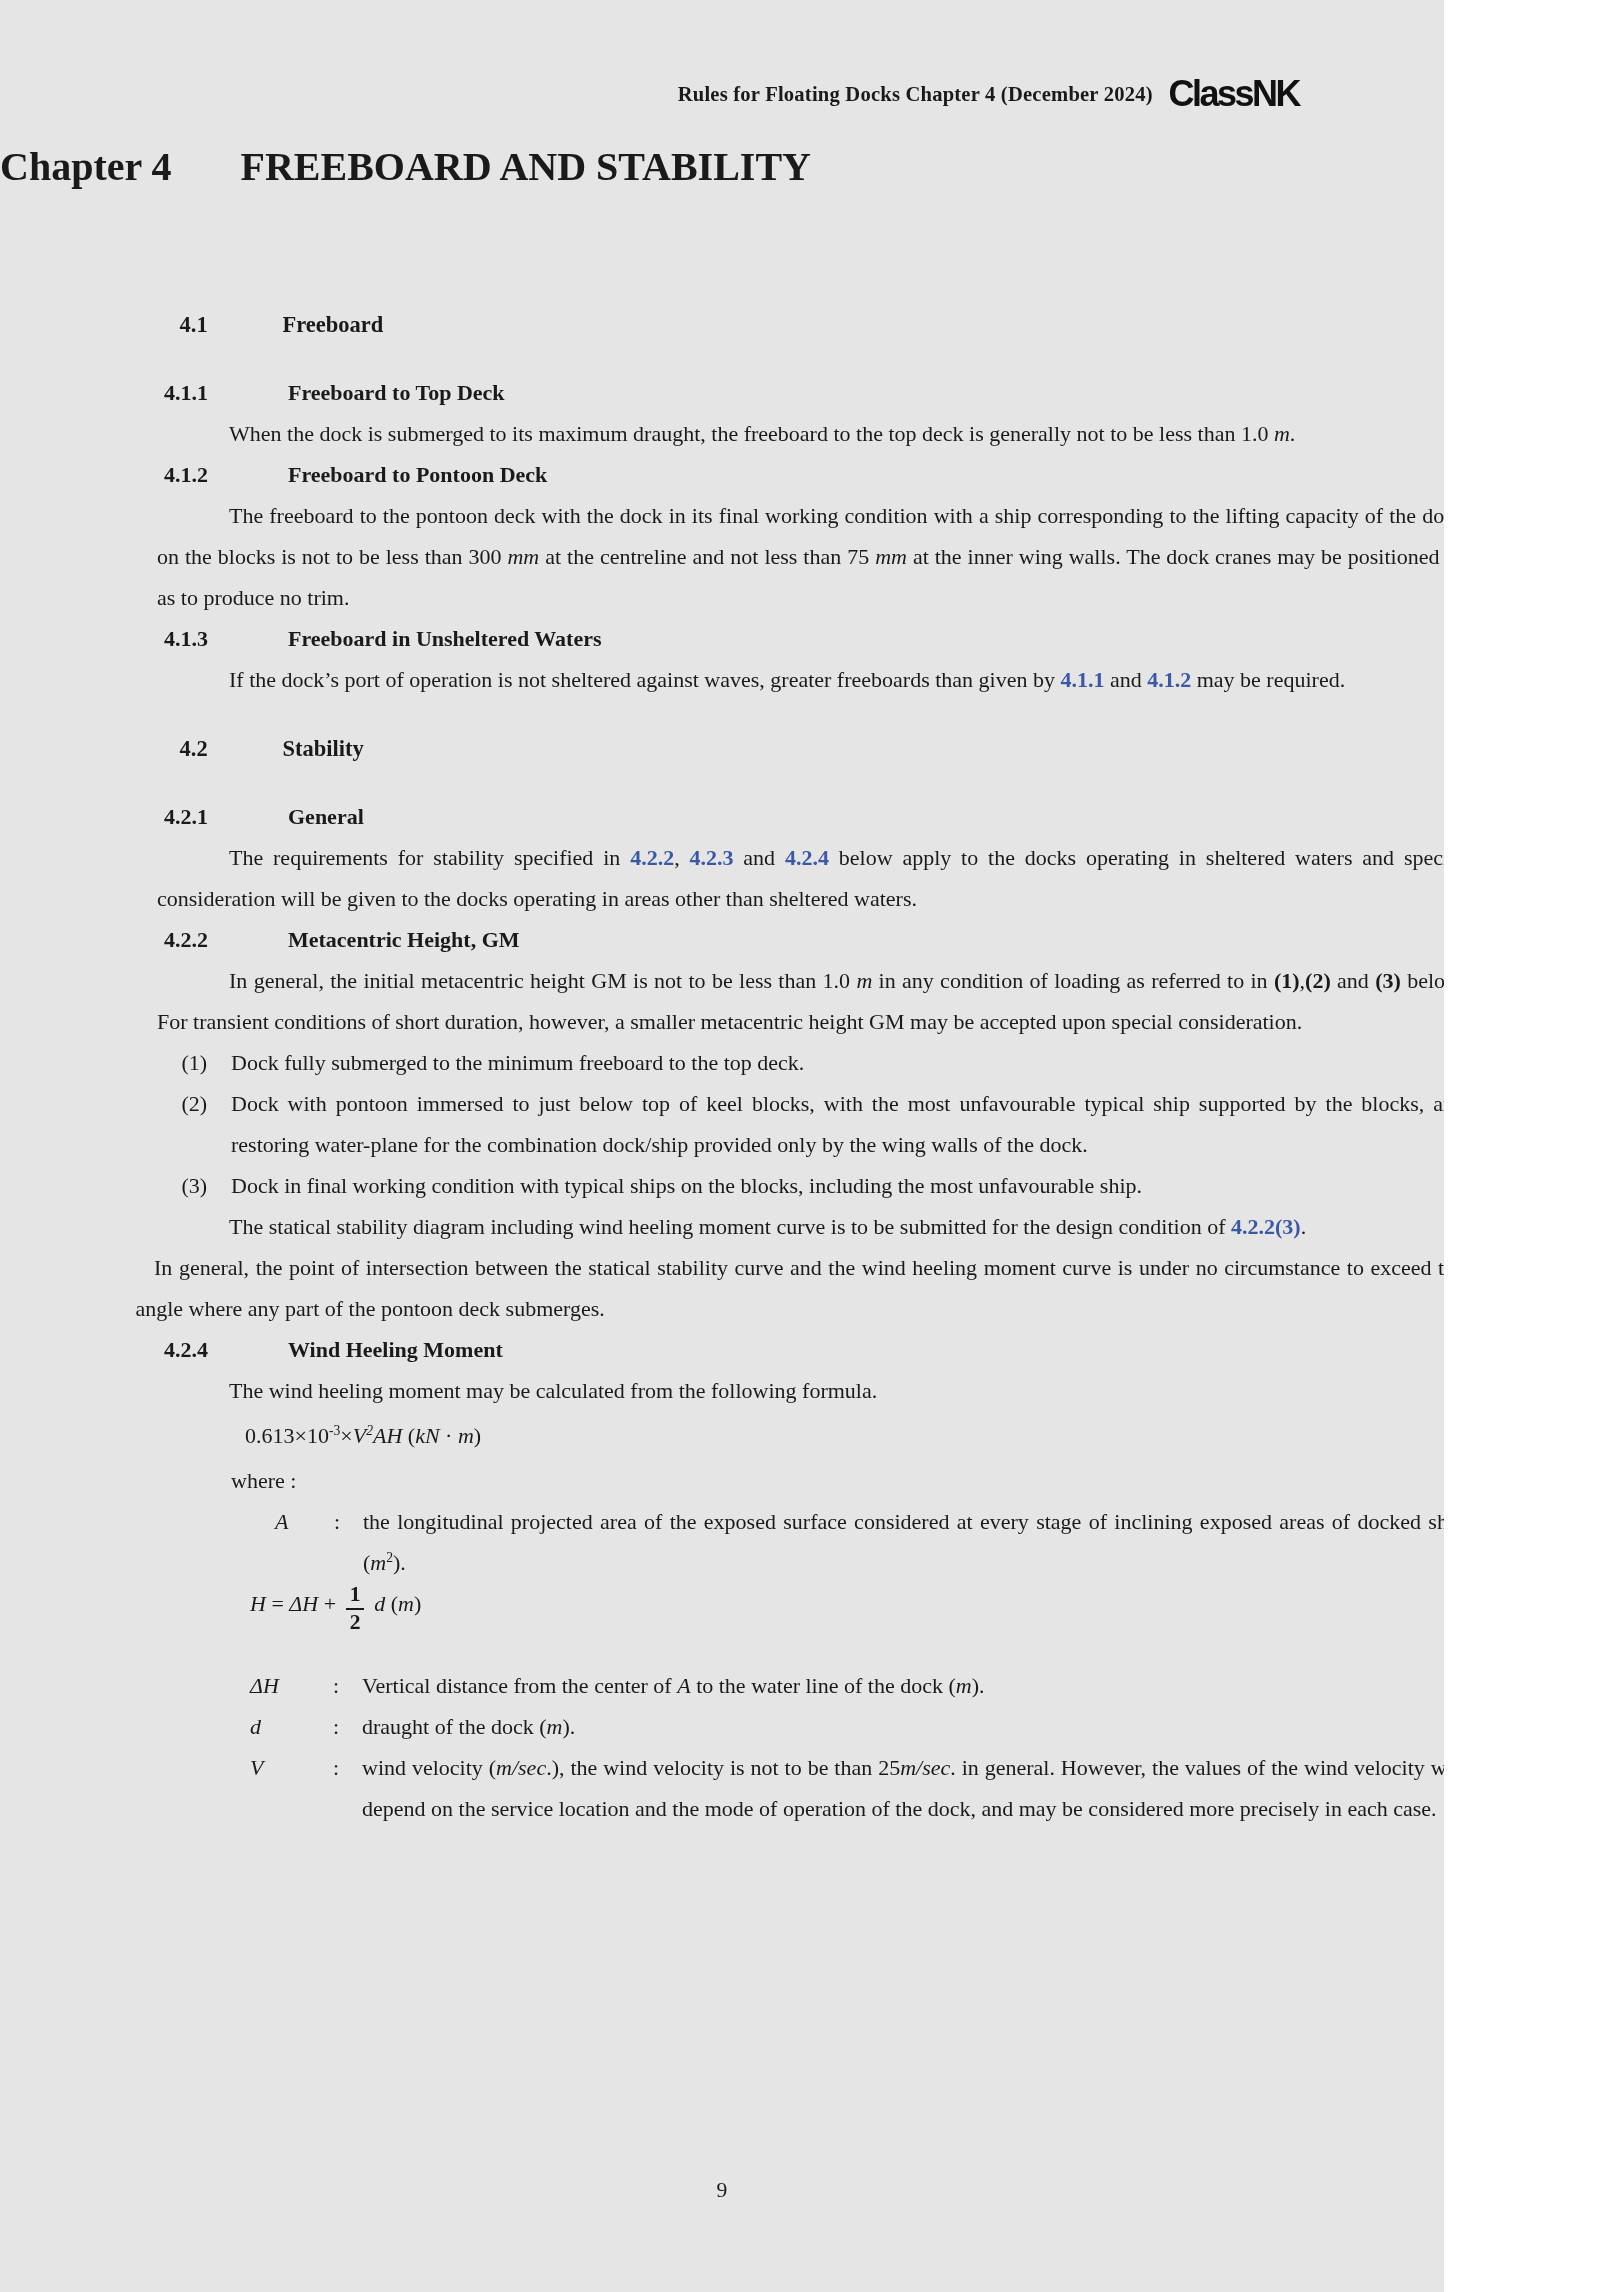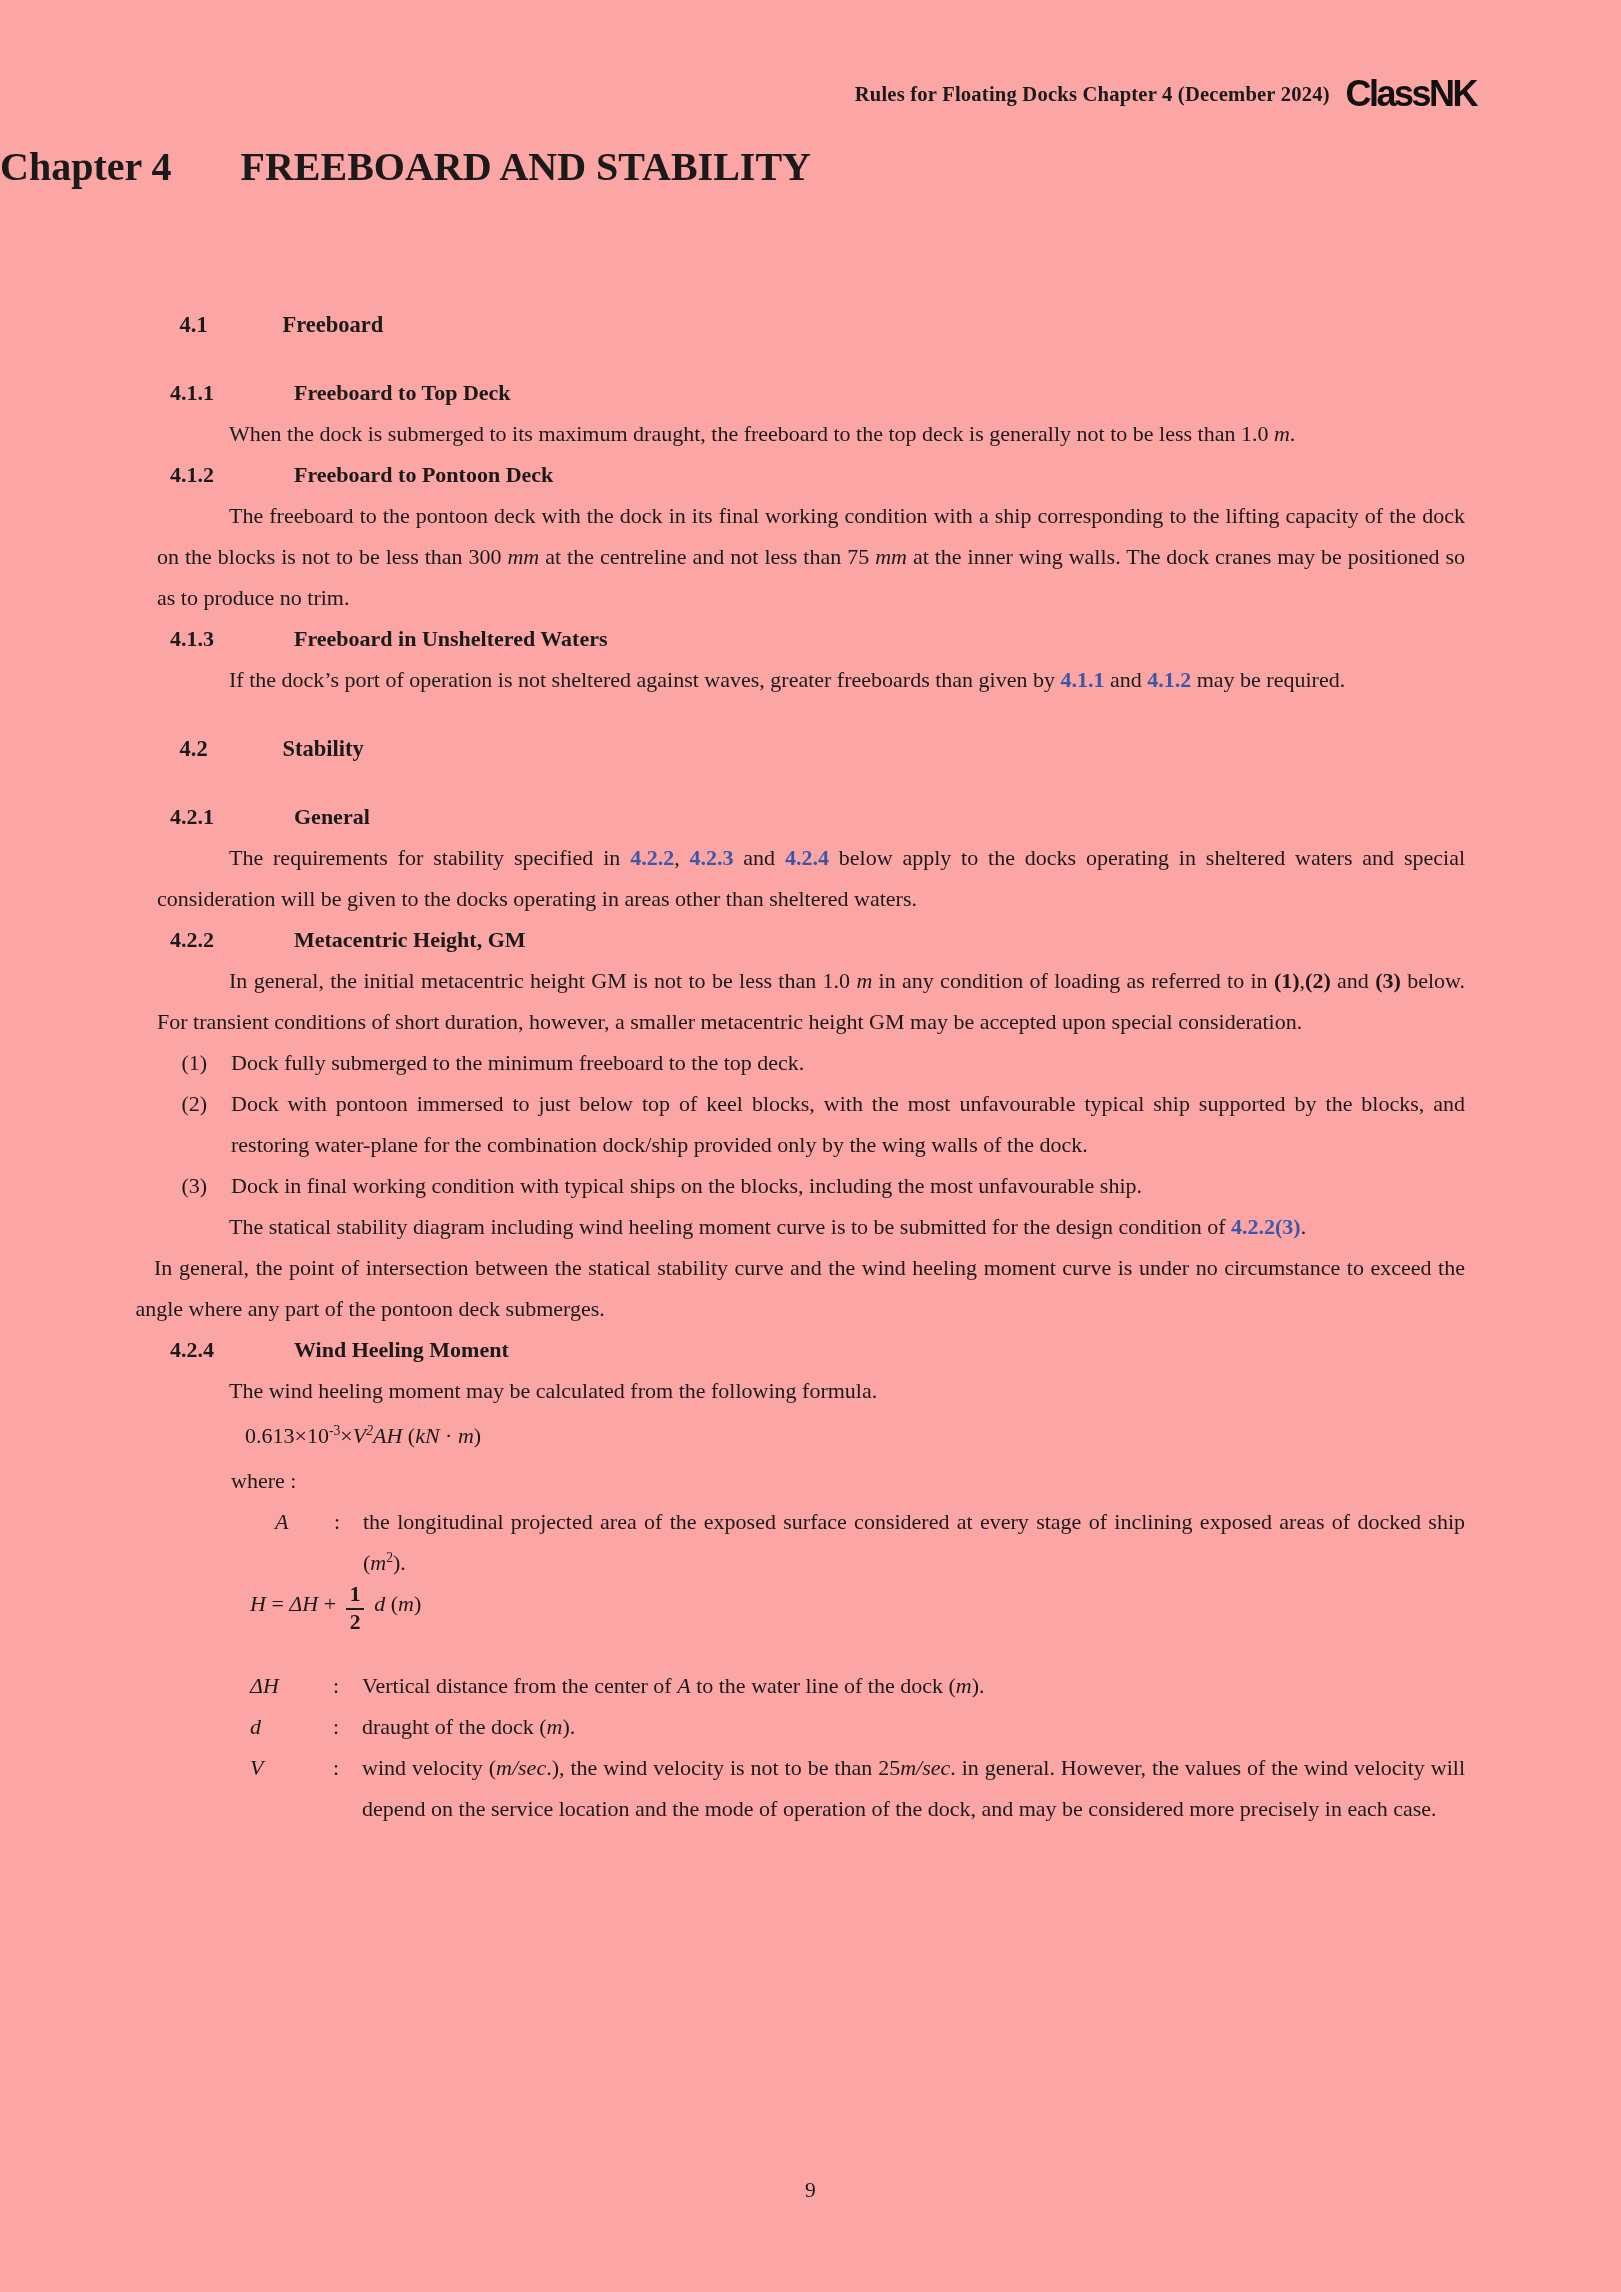--- a/index.html
+++ b/index.html
@@ -1,31 +1,31 @@
 <!DOCTYPE html>
 <html><head>
 <meta charset="utf-8">
 <style>
   html,body{margin:0;padding:0;background:#ffffff;}
-  .page{position:relative;width:1621px;height:2293px;background:#fca5a5;
+  .page{position:relative;width:1444px;height:2293px;background:#e5e5e5;
         font-family:"Liberation Serif", serif;color:#1a1a1a;overflow:hidden;text-decoration:underline;}
 
   .header{position:absolute;top:73px;right:145px;display:flex;align-items:center;gap:15.7px;}
   .header-title{font-weight:bold;font-size:20.6px;letter-spacing:0.2px;}
   .logo{font-family:"Liberation Sans", sans-serif;font-weight:900;font-size:36px;
         letter-spacing:-2.5px;transform:scaleY(1.03);color:#111;}
 
   .chapter{position:absolute;top:143px;left:0;width:100%;display:flex;
            gap:69px;font-size:40px;font-weight:bold;}
 
   .content{position:absolute;top:304px;left:157px;width:1308px;font-size:22px;line-height:41px;}
 
   .h-main{font-weight:bold;font-size:22.5px;margin:27.4px 0 27.4px 22.5px;}
   .h-main.first{margin-top:0;}
-  .h-sub{font-weight:bold;margin-left:13px;}
+  .h-sub{font-weight:bold;margin-left:7px;}
   .num-main{display:inline-block;width:103px;}
   .num-sub{display:inline-block;width:124px;}
 
   .para{text-align:justify;text-indent:72px;}
   .para-out{text-align:justify;margin-left:-21.6px;text-indent:18.6px;}
 
   .list-item{position:relative;padding-left:74px;text-align:justify;}
   .marker{position:absolute;left:24.5px;top:0;}
 
   .formula-line{margin-left:88px;margin-top:3.9px;margin-bottom:3.9px;}

